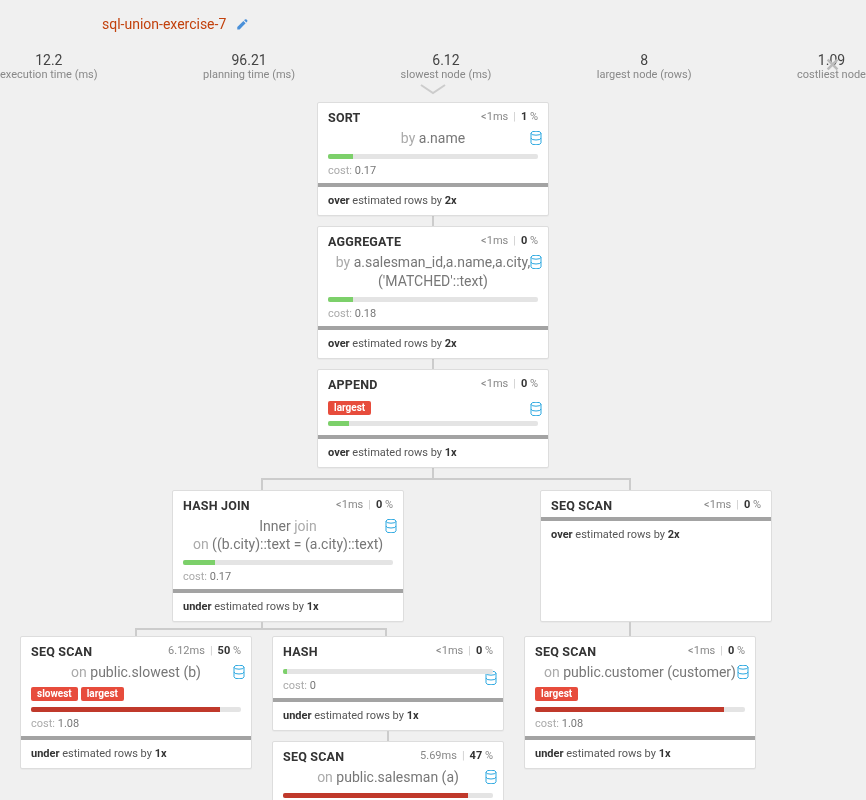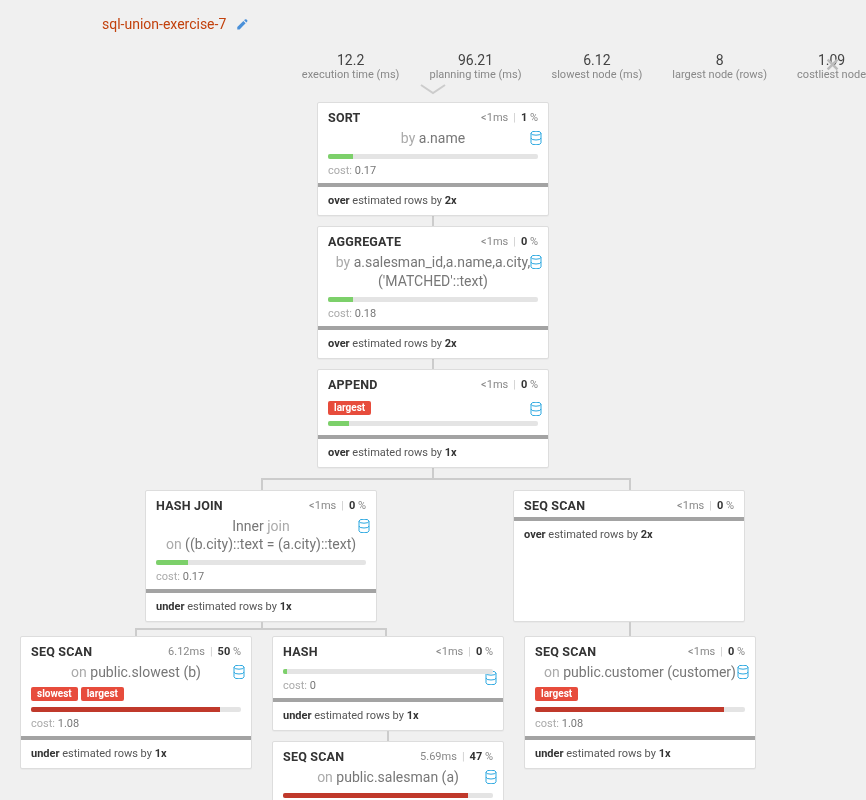--- a/index.html
+++ b/index.html
@@ -1,32 +1,32 @@
 <!DOCTYPE html>
 <html><head>
 <meta charset="utf-8">
 <style>
   * { box-sizing: border-box; margin: 0; padding: 0; }
   body { font-family: -apple-system, "Segoe UI", Roboto, Arial, sans-serif; background: #f0f0f0; color: #555; font-size: 12px; width: 866px; }
   .page { padding: 10px 0 20px 0; }
   .title-row { padding: 6px 0 10px 102px; }
   .title { color: #c2410c; font-size: 14px; }
   .edit-icon { color: #4a90d9; cursor: pointer; margin-left: 6px; display:inline-block; vertical-align: middle;}
-  .stats-row { display: flex; gap: 30px; justify-content: flex-end; padding: 8px 0 4px 0; position: relative; }
+  .stats-row { display: flex; gap: 30px; justify-content: space-between; padding: 8px 0 4px 0; position: relative; }
   .stat { text-align: center; }
   .stat-value { font-size: 14px; color: #444; }
   .stat-label { font-size: 11px; color: #888; }
   .close-x { position: absolute; right: 26px; top: 10px; color: #bbb; font-size: 18px; cursor: pointer; font-weight: bold;}
   .arrow-down { text-align: center; margin: -2px 0 4px 0; color:#ccc;}
   .arrow-down svg { display:inline-block;}
   .tree { position: relative; }
 
   
   .node { background: #fff; border: 1px solid #ddd; border-radius: 2px; width: 232px; box-shadow: 0 1px 1px rgba(0,0,0,0.03); }
-  .node-header { display: flex; align-items: center; justify-content: space-between; padding: 7px 10px 4px 10px; }
+  .node-header { display: flex; align-items: flex-start; justify-content: space-between; padding: 7px 10px 4px 10px; }
   .node-title { font-weight: 700; color: #333; font-size: 12.5px; letter-spacing: 0.2px;}
   .node-metrics { font-size: 11px; color: #888; }
   .node-metrics .sep { margin: 0 5px; color:#ccc;}
   .node-metrics b { color:#333; font-weight:700;}
   .node-body { padding: 0 10px 6px 10px; position: relative; }
   .node-sub { color: #777; font-size: 14px; line-height: 1.35; text-align: center; }
   .node-sub .muted { color:#aaa; }
   .db-icon { position: absolute; right: 6px; top: 2px; color: #2aa7e0; }
   .cost-row { color:#777; font-size:11px; padding-top:2px;}
   .cost-row .muted { color:#aaa;}
@@ -171,21 +171,21 @@
       </div>
     </div>
 
     <div class="vlink"></div>
     <div class="hwrap" style="height:12px;">
       <div class="hbar" style="left:261px; width:370px;"></div>
       <div class="vdrop" style="left:261px; height:12px;"></div>
       <div class="vdrop" style="left:629px; height:12px;"></div>
     </div>
 
-    <div class="row-two" style="gap:136px; padding-left:145px; justify-content:flex-start;">
+    <div class="row-two" style="gap:136px; padding-left:145px; justify-content:flex-start;margin-left:27px;">
 
       <div class="node">
         <div class="node-header">
           <span class="node-title">HASH JOIN</span>
           <span class="node-metrics">
             <span>&lt;1</span><span>ms</span><span class="sep">|</span><b>0</b> <span>%</span>
           </span>
         </div>
         <div class="node-body">
           <span class="db-icon"><svg width="12" height="14" viewBox="0 0 12 14">

